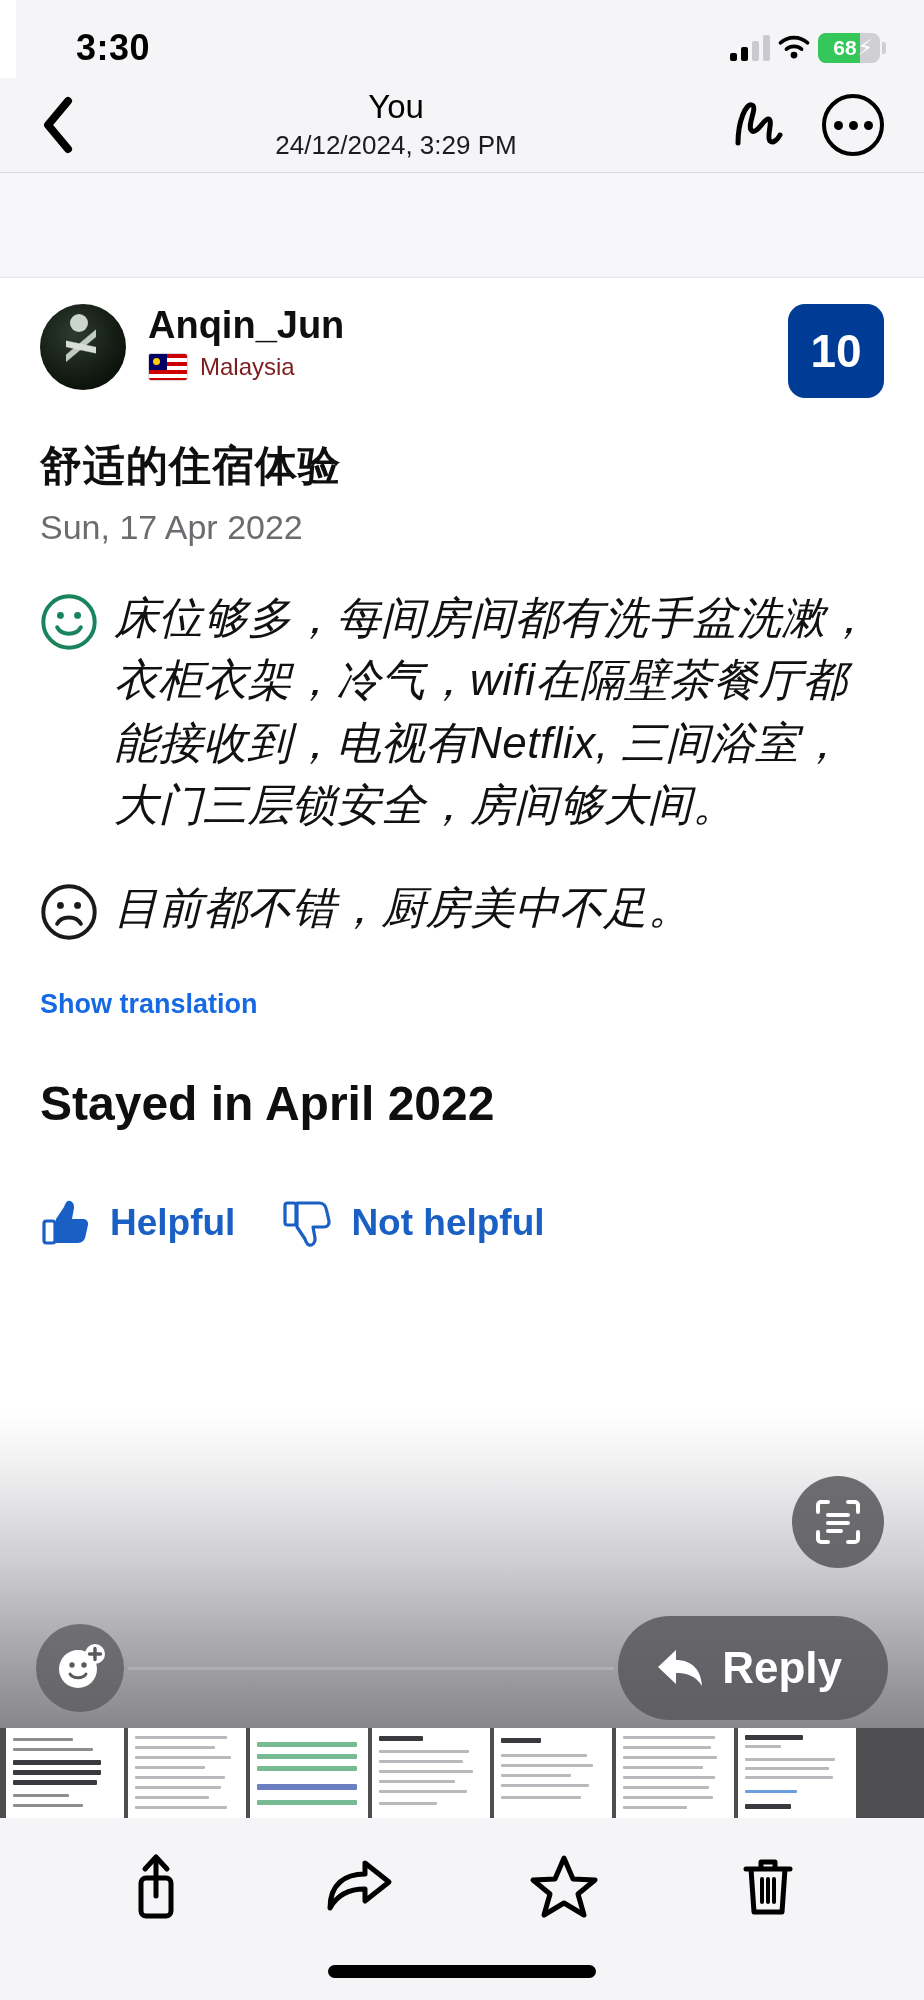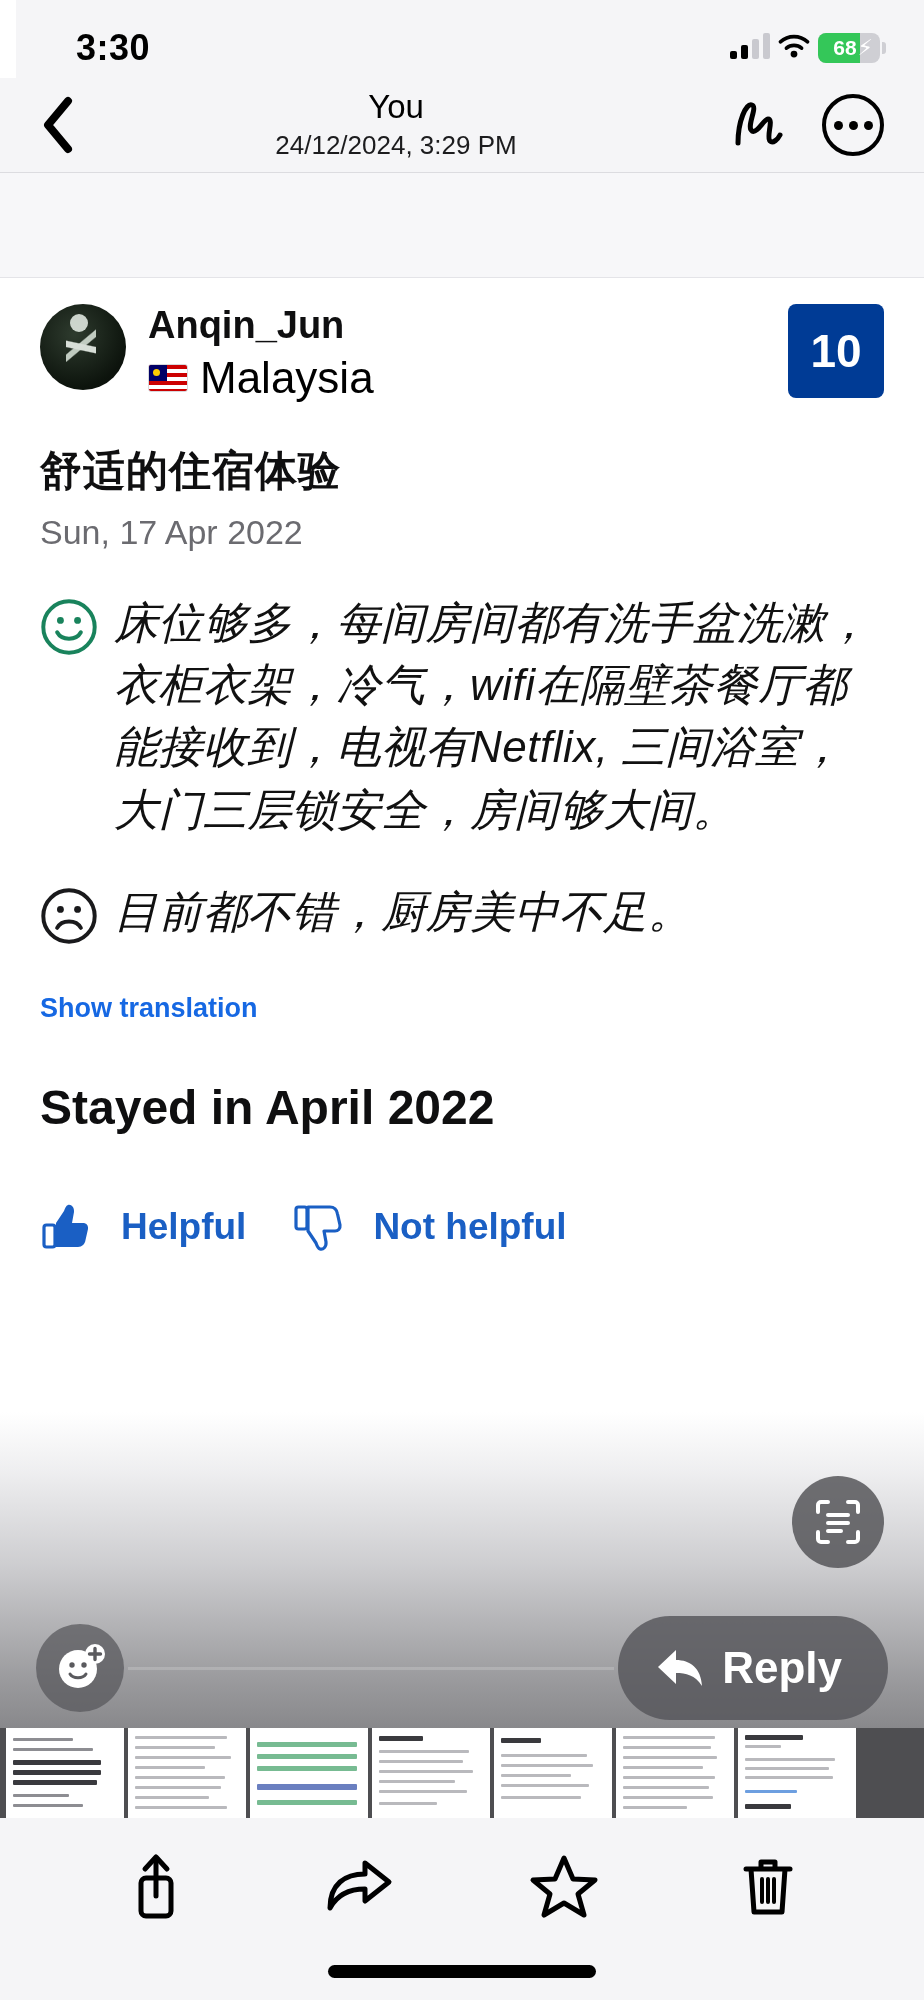--- a/index.html
+++ b/index.html
@@ -12,21 +12,21 @@
   #app { position: relative; width: 924px; height: 2000px; background: #ffffff; }
 
   
   .statusbar {
     position: absolute; top: 0; left: 16px; width: 924px; height: 78px;
     background: #f5f5f7;
     display: flex; align-items: center; justify-content: space-between;
     padding: 18px 54px 0 60px;
   }
   .sb-time { font-size: 36px; font-weight: bold; color: #000; letter-spacing: 0.5px; }
-  .sb-right { display: flex; gap: 4px; }
+  .sb-right { display: flex; align-items: center; gap: 4px; }
   .sig { display: flex; align-items: flex-end; gap: 4px; height: 26px; }
   .sig i { display: block; width: 7px; border-radius: 2px; background: #c9c9cf; }
   .sig i.on { background: #000; }
   .sig i:nth-child(1) { height: 8px; }
   .sig i:nth-child(2) { height: 14px; }
   .sig i:nth-child(3) { height: 20px; }
   .sig i:nth-child(4) { height: 26px; }
   .batt {
     position: relative; width: 62px; height: 30px; border-radius: 8px;
     background: #cfcfd4; display: flex; align-items: center; overflow: hidden;
@@ -108,23 +108,23 @@
     border: 1px solid #d8d8dc;
   }
   .flag::before {
     content: ""; position: absolute; left: 0; top: 0; width: 18px; height: 16px;
     background: #010066;
   }
   .flag::after {
     content: ""; position: absolute; left: 4px; top: 4px; width: 7px; height: 7px;
     border-radius: 50%; background: #ffcc00;
   }
-  .rv-country { font-size: 44px; color: #000000; }
+  .rv-country { font-size: 24px; color: #7f1d1d; }
   .score {
-    width: 96px; height: 94px; border-radius: 8px; background: #003b95;
+    width: 96px; height: 94px; border-radius: 17px; background: #003b95;
     color: #fff; font-size: 46px; font-weight: bold;
     display: flex; align-items: center; justify-content: center; flex: none;
   }
 
   .rv-title { font-size: 42px; font-weight: bold; color: #0f0f10; margin-top: 40px; letter-spacing: 1px; }
   .rv-date { font-size: 34px; color: #6b6b70; margin-top: 14px; }
 
   .para { display: flex; margin-top: 40px; }
   .face { flex: none; width: 58px; height: 58px; margin-top: 6px; margin-right: 16px; }
   .ptext { font-size: 44px; line-height: 1.42; color: #111; letter-spacing: 0.5px; font-style: italic; }
@@ -133,21 +133,21 @@
     margin-top: 48px; font-size: 27px; font-weight: bold; color: #1668e3;
   }
   .stayed {
     margin-top: 56px; font-size: 48px; font-weight: bold; color: #0f0f10;
   }
 
   
   .helpful-row {
     display: flex; align-items: center; gap: 46px; margin-top: 66px;
   }
-  .hbtn { display: flex; align-items: center; gap: 27px; }
+  .hbtn { display: flex; align-items: center; gap: 16px; }
   .hlabel { font-size: 37px; font-weight: bold; color: #1a5fc4; }
 
   
   .scrim {
     position: absolute; left: 0; bottom: 0; width: 924px; height: 588px;
     background: linear-gradient(to bottom,
       rgba(240,240,242,0) 0%,
       rgba(225,225,228,0.55) 10%,
       rgba(200,200,203,0.9) 26%,
       rgba(150,150,153,0.97) 46%,

